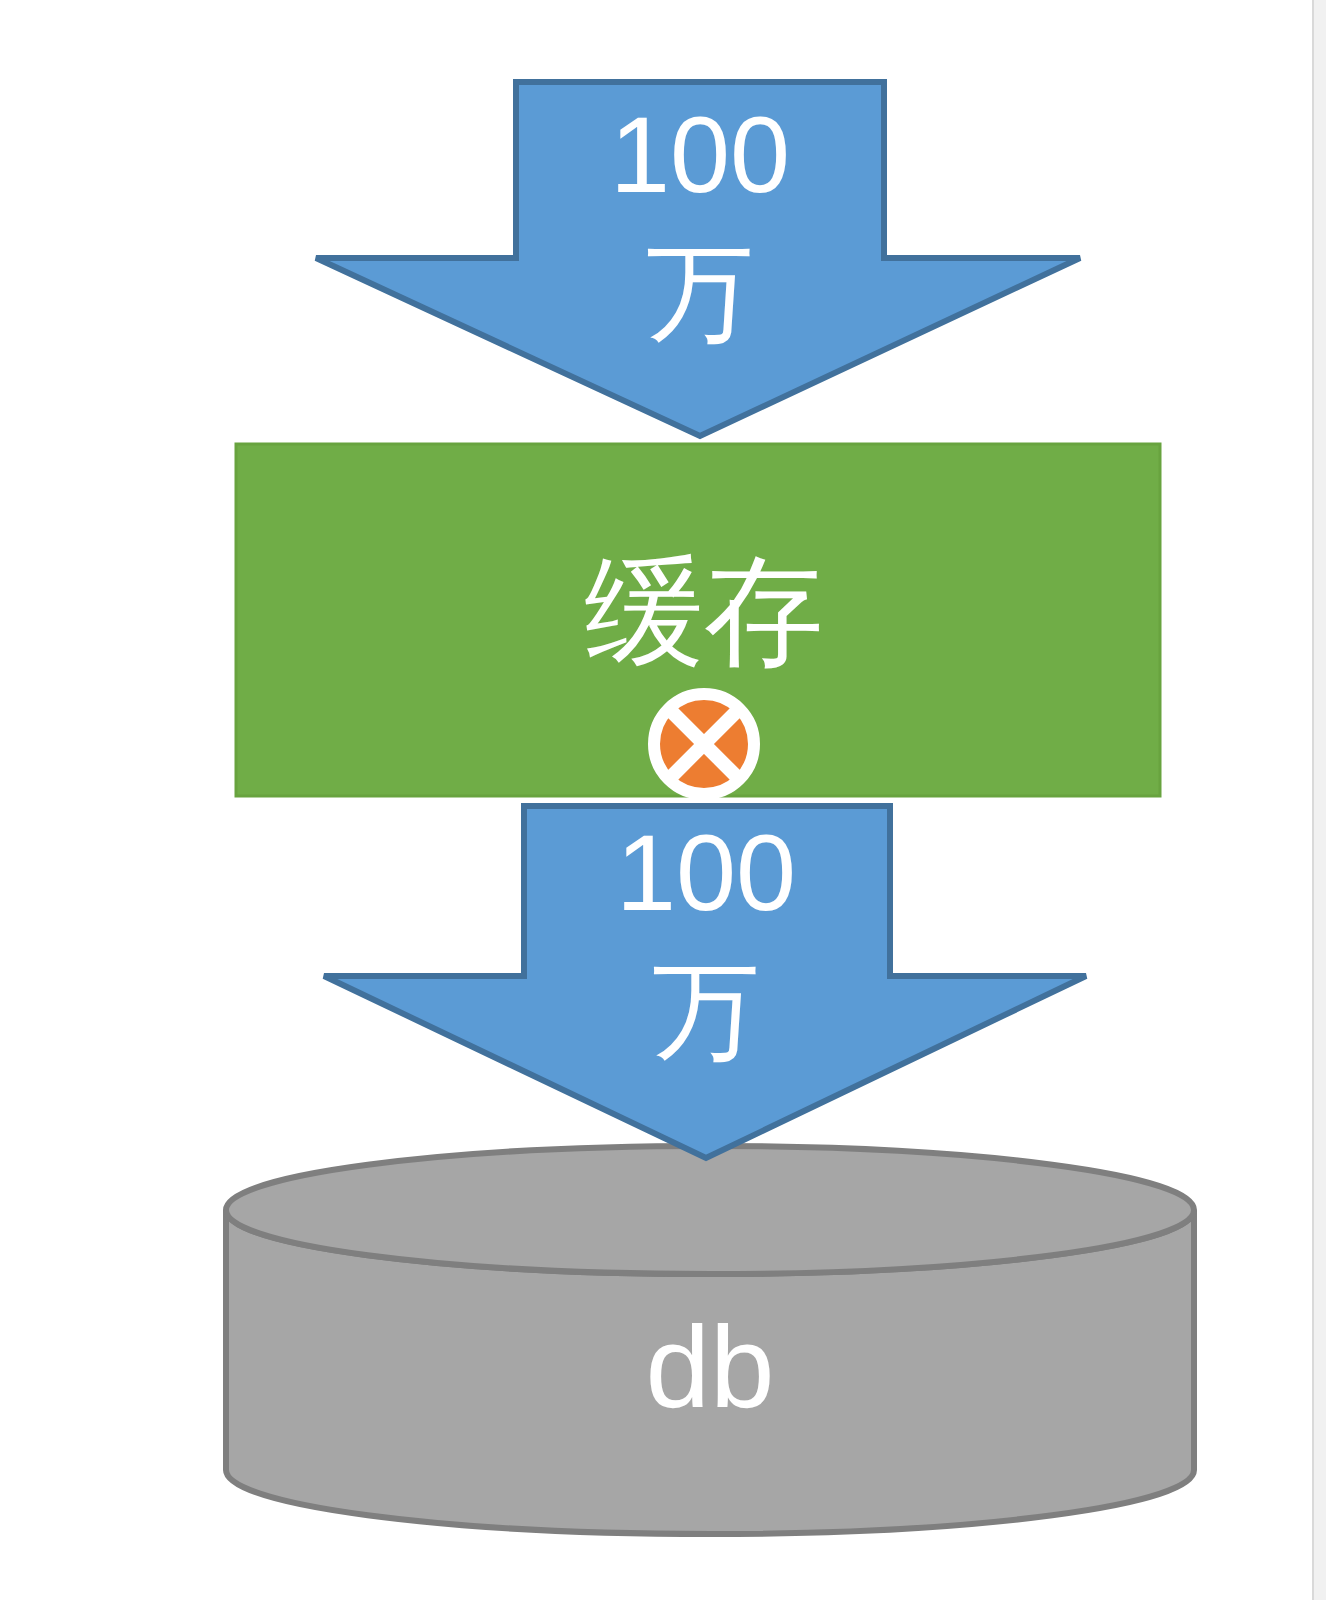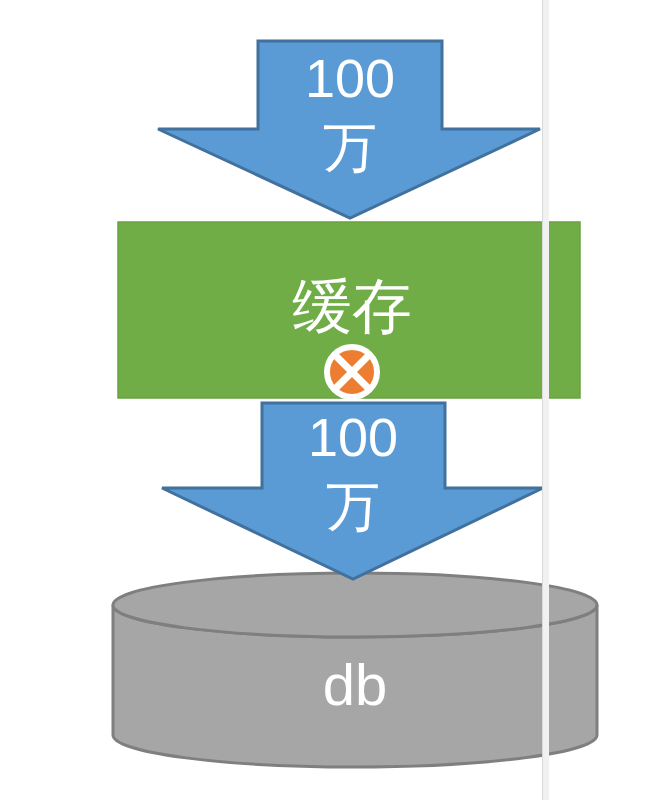--- a/index.html
+++ b/index.html
@@ -6,21 +6,21 @@
     margin: 0;
     padding: 0;
     width: 663px;
     height: 800px;
     background: #FFFFFF;
     overflow: hidden;
     font-family: "Liberation Sans", sans-serif;
   }
   .stage {
     position: relative;
-    width: 549px;
+    width: 663px;
     height: 800px;
     background: #FFFFFF;
   }
   .diagram-svg {
     position: absolute;
     top: 0;
     left: 0;
   }
   .lbl {
     fill: #FFFFFF;

